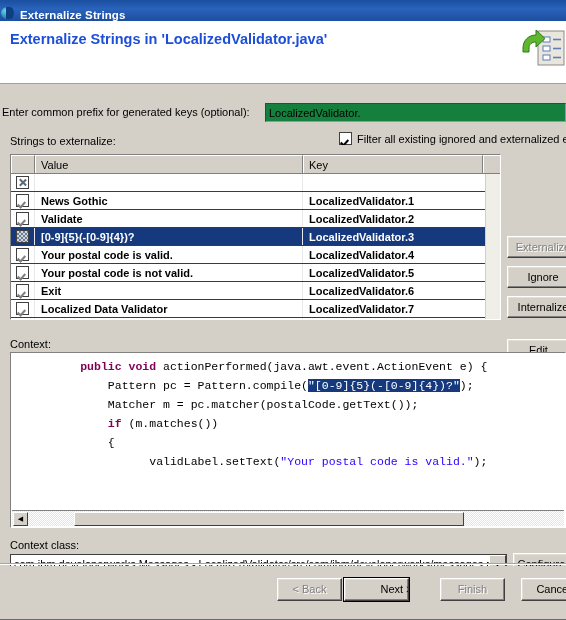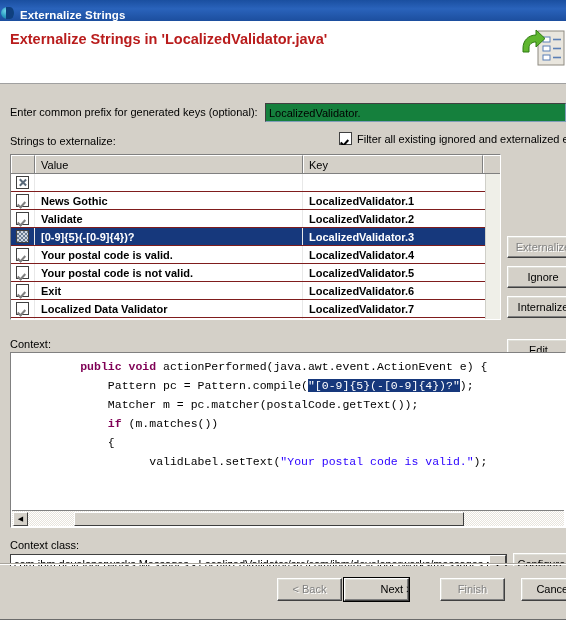--- a/index.html
+++ b/index.html
@@ -46,37 +46,37 @@
 
   
   .header {
     position: absolute; left: 0; top: 21px; width: 566px; height: 63px;
     background: #ffffff;
     border-bottom: 1px solid #a0a0a0;
     box-sizing: border-box;
   }
   .header .h-title {
     position: absolute; left: 10px; top: 10px;
-    font-size: 14.5px; font-weight: bold; color: #b91c1c;
+    font-size: 14.5px; font-weight: bold; color: #1d4ed8;
     white-space: nowrap;
   }
   .header .h-icon {
     position: absolute; left: 512px; top: 6px; width: 54px; height: 50px;
   }
 
   
   .body {
     position: absolute; left: 0; top: 84px; width: 566px; height: 470px;
     background: #d4d0c8;
   }
 
   .lbl { font-size: 11px; color: #000; white-space: nowrap; }
 
   .prefix-row {
-    position: absolute; left: 10px; top: 22px; display: flex; align-items: center;
+    position: absolute; left: 2px; top: 22px; display: flex; align-items: center;
   }
   .prefix-input {
     position: absolute; left: 265px; top: 19px; width: 301px; height: 19px;
     box-sizing: border-box;
     background: #15803d;
     border: 1px solid #7f9db9;
     border-top-color: #404040; border-left-color: #404040;
     font-family: "Liberation Sans", sans-serif; font-size: 11px;
     padding: 0 3px; color: #000;
     outline: none;

